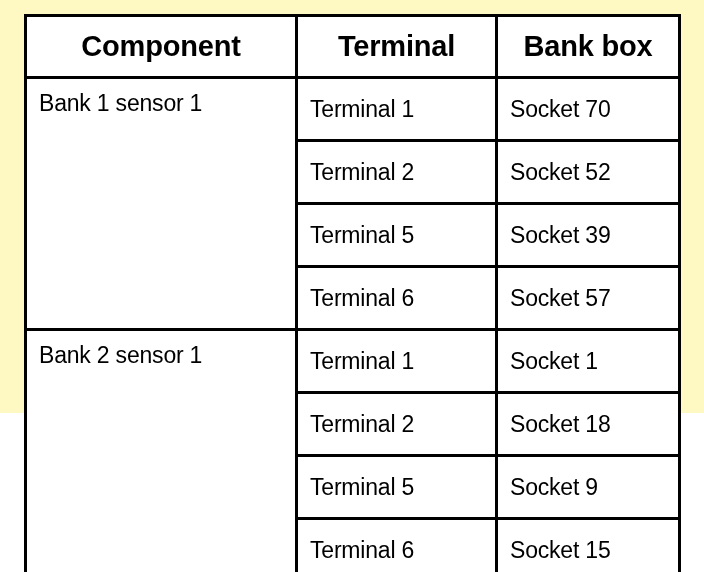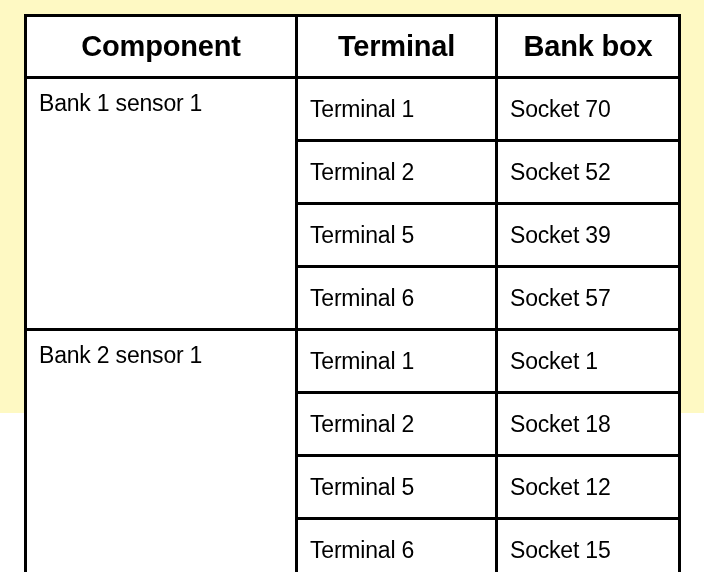--- a/index.html
+++ b/index.html
@@ -119,21 +119,21 @@
         <td class="component-cell" rowspan="4">Bank 2 sensor 1</td>
         <td>Terminal 1</td>
         <td>Socket 1</td>
       </tr>
       <tr>
         <td>Terminal 2</td>
         <td>Socket 18</td>
       </tr>
       <tr>
         <td>Terminal 5</td>
-        <td>Socket 12</td>
+        <td>Socket 9</td>
       </tr>
       <tr>
         <td>Terminal 6</td>
         <td>Socket 15</td>
       </tr>
 
     </tbody>
   </table>
 
 </div>

